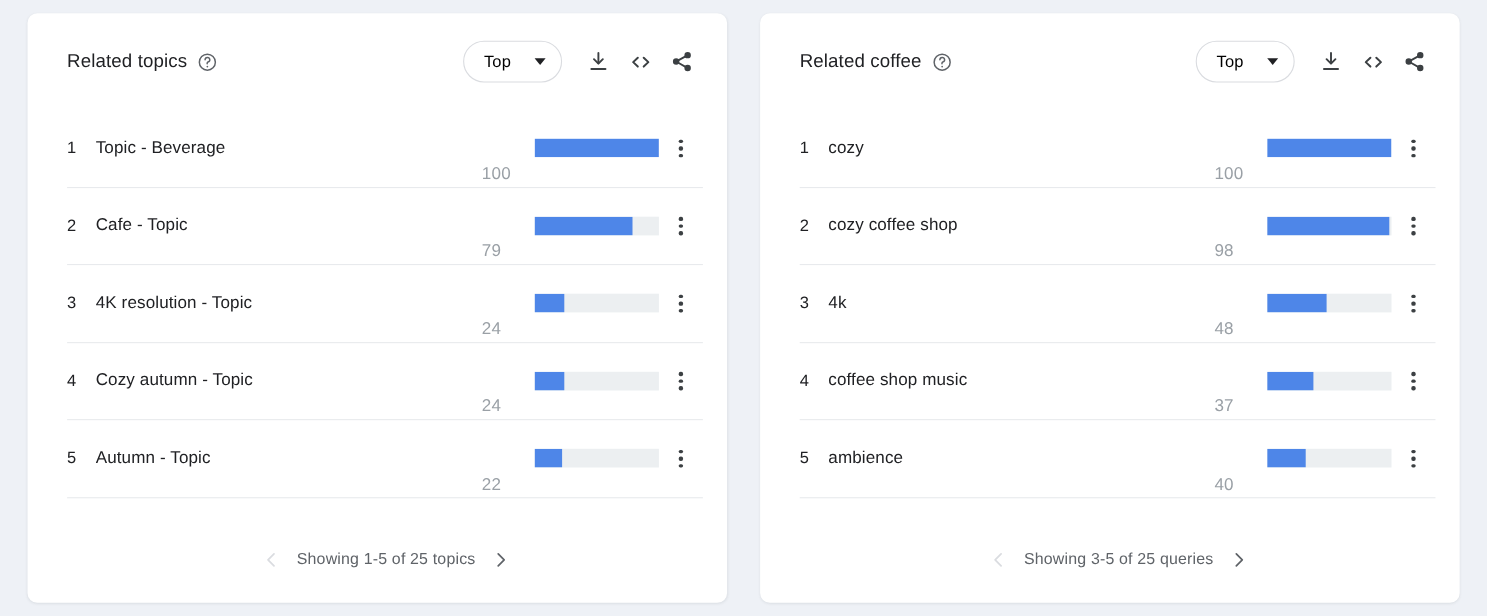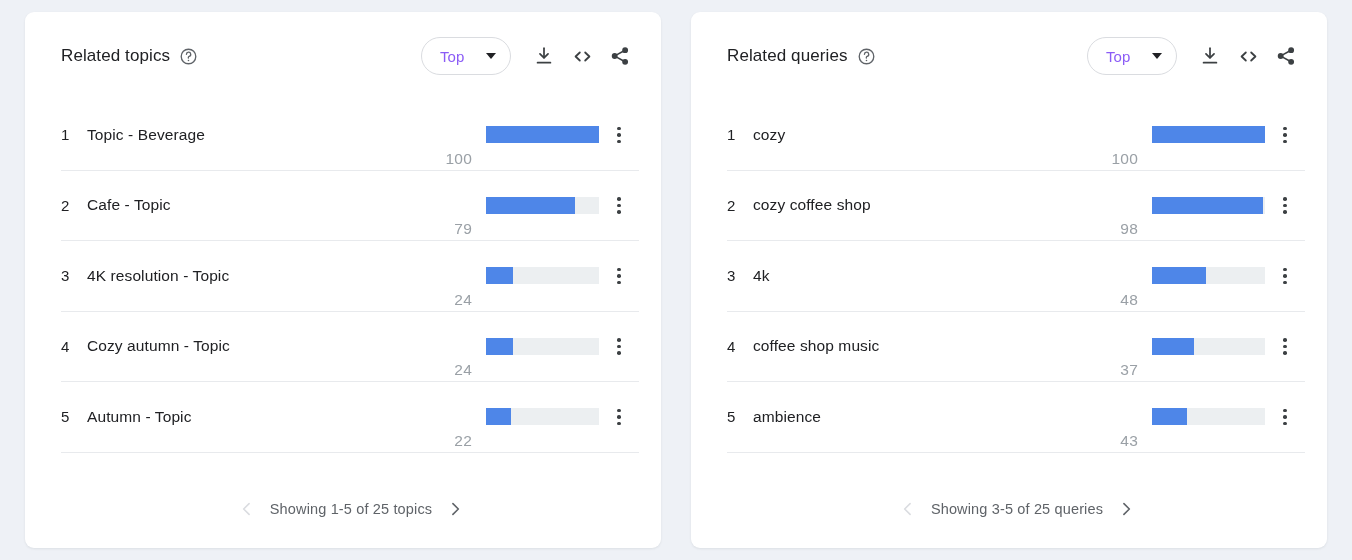--- a/index.html
+++ b/index.html
@@ -80,21 +80,21 @@
     display: flex;
     align-items: center;
     justify-content: space-between;
     padding: 0 14px 0 18px;
     box-sizing: border-box;
     cursor: pointer;
     margin-right: 14px;
   }
   .select-pill-label {
     font-size: 15px;
-    color: #8b5cf6;
+    color: #000000;
     letter-spacing: .1px;
   }
   .caret {
     width: 0;
     height: 0;
     border-left: 5px solid transparent;
     border-right: 5px solid transparent;
     border-top: 6px solid #202124;
     margin-left: 16px;
   }
@@ -139,21 +139,21 @@
     letter-spacing: .1px;
     white-space: nowrap;
     overflow: hidden;
     text-overflow: ellipsis;
     padding-right: 10px;
   }
   .row-value {
     flex: none;
     font-size: 15.5px;
     color: #9aa0a6;
-    text-align: right;
+    text-align: left;
     width: 34px;
     margin-right: 14px;
     letter-spacing: .2px;
     margin-top: 48px;
   }
   .bar-track {
     flex: none;
     width: 113px;
     height: 17px;
     background: #eceff1;
@@ -346,21 +346,21 @@
             <svg width="20" height="20" viewBox="0 0 24 24" fill="none" stroke="currentColor" stroke-width="1.9" stroke-linecap="round" stroke-linejoin="round">
               <path d="M9.5 5.5 16 12l-6.5 6.5"></path>
             </svg>
           </span>
         </div>
       </div>
     </div>
     <div class="card">
       <div class="card-header">
         <div class="header-title-wrap">
-          <span class="card-title">Related queries</span>
+          <span class="card-title">Related coffee</span>
           <span>
             <svg class="help-icon" viewBox="0 0 24 24" fill="none" stroke="currentColor" stroke-width="1.7">
               <circle cx="12" cy="12" r="9.2"></circle>
               <path d="M9.4 9.2a2.7 2.7 0 1 1 3.3 2.7c-.6.2-.9.8-.9 1.5v.5" stroke-linecap="round"></path>
               <circle cx="12" cy="17.1" r="1" fill="currentColor" stroke="none"></circle>
             </svg>
           </span>
         </div>
         <div class="header-tools">
           <div class="select-pill">
@@ -446,21 +446,21 @@
           </div>
           <div class="row-menu">
             <i></i>
             <i></i>
             <i></i>
           </div>
         </div>
         <div class="row">
           <div class="rank">5</div>
           <div class="row-label">ambience</div>
-          <div class="row-value">43</div>
+          <div class="row-value">40</div>
           <div class="bar-track">
             <div class="bar-fill" style="width:31%"></div>
           </div>
           <div class="row-menu">
             <i></i>
             <i></i>
             <i></i>
           </div>
         </div>
       </div>

